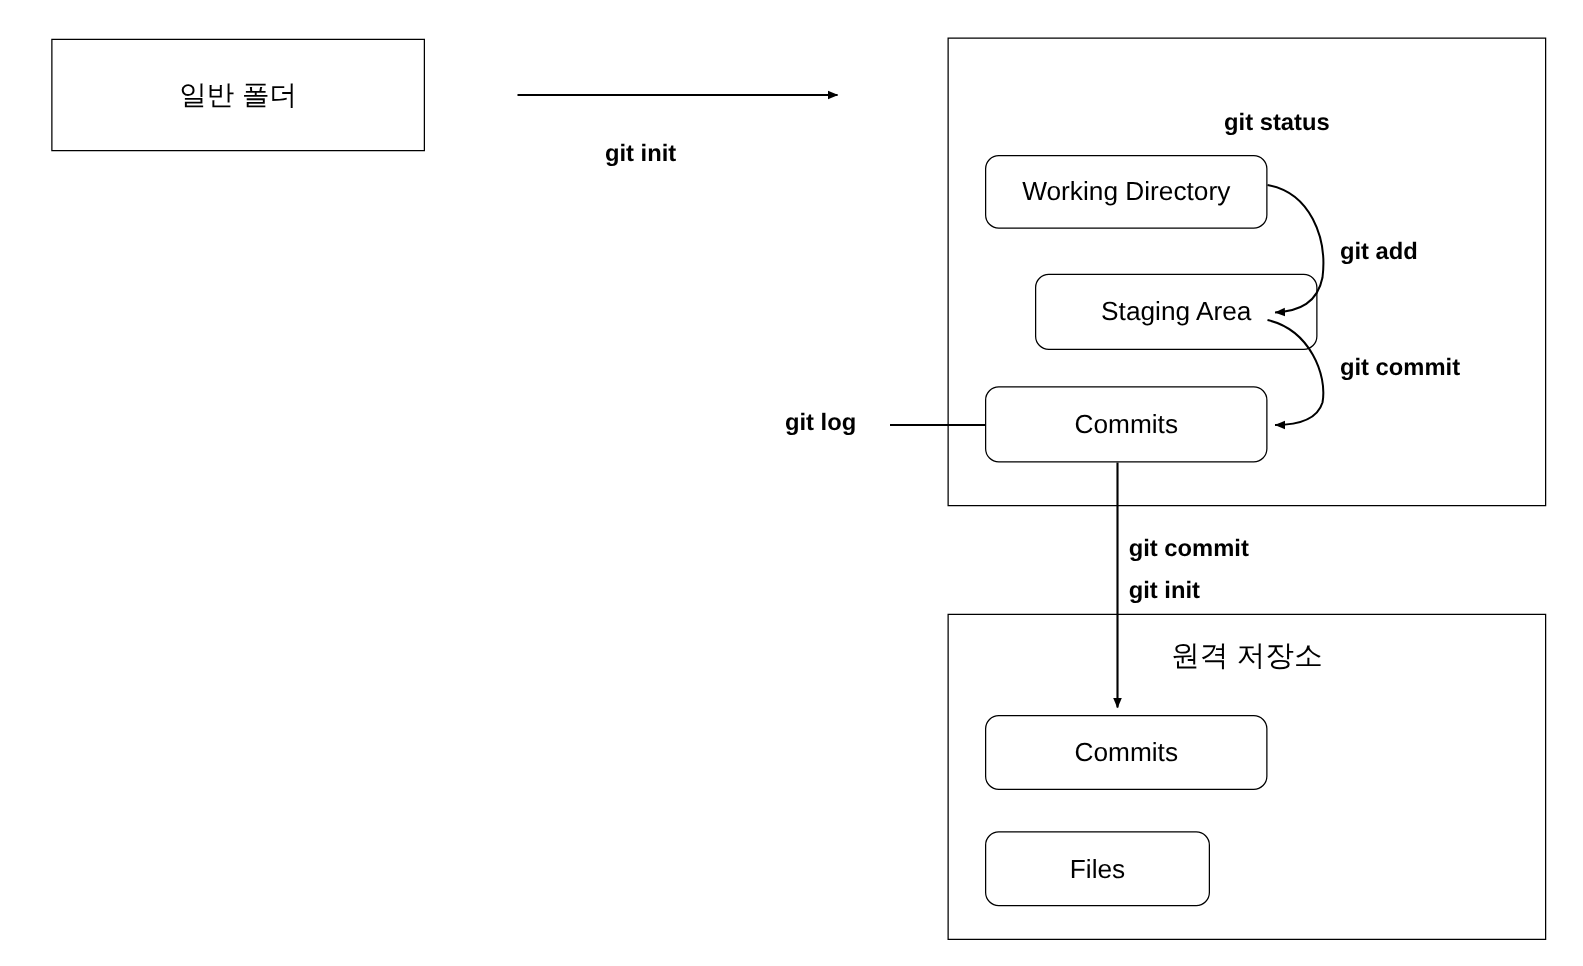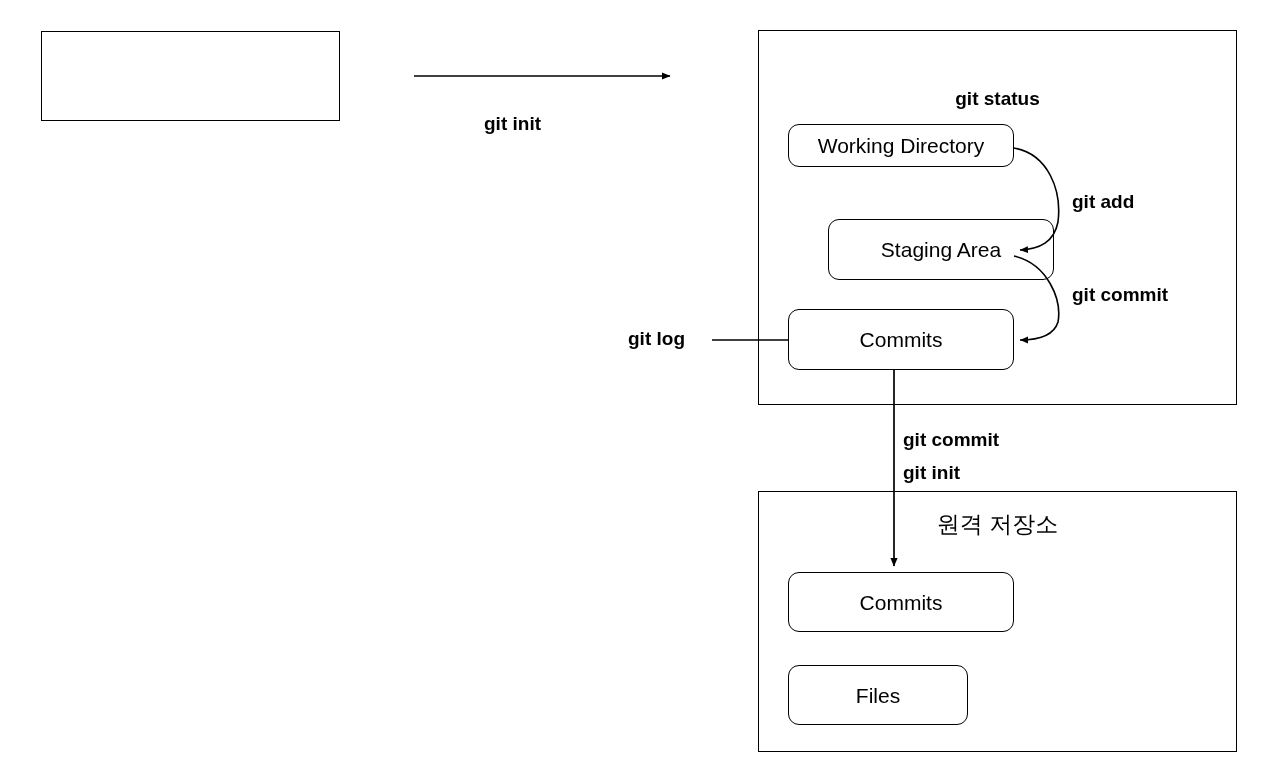--- a/index.html
+++ b/index.html
@@ -79,28 +79,29 @@
     pointer-events: none;
   }
 </style>
 </head>
 <body>
 
 <div id="canvas">
 
   <div class="rect-box" style="left:41px; top:31px; width:299px; height:90px;">
   </div>
+  <div class="plain-label" style="left:41px; top:63px; width:299px; text-align:center;">일반 폴더</div>
 
   <div class="cmd-label" style="left:484px; top:113px;">git init</div>
 
   <div class="rect-box" style="left:758px; top:30px; width:479px; height:375px;">
   </div>
-  <div class="cmd-label" style="left:758px; top:88px; width:479px; text-align:center;">git status</div>
+  <div class="cmd-label" style="left:758px; top:88px; width:479px; text-align:center;padding-left:24px;">git status</div>
 
-  <div class="round-box" style="left:788px; top:124px; width:226px; height:43px;">
+  <div class="round-box" style="left:788px; top:124px; width:226px; height:59px;">
     <span class="bx-label">Working Directory</span>
   </div>
 
   <div class="round-box" style="left:828px; top:219px; width:226px; height:61px;">
     <span class="bx-label">Staging Area</span>
   </div>
 
   <div class="round-box" style="left:788px; top:309px; width:226px; height:61px;">
     <span class="bx-label">Commits</span>
   </div>

